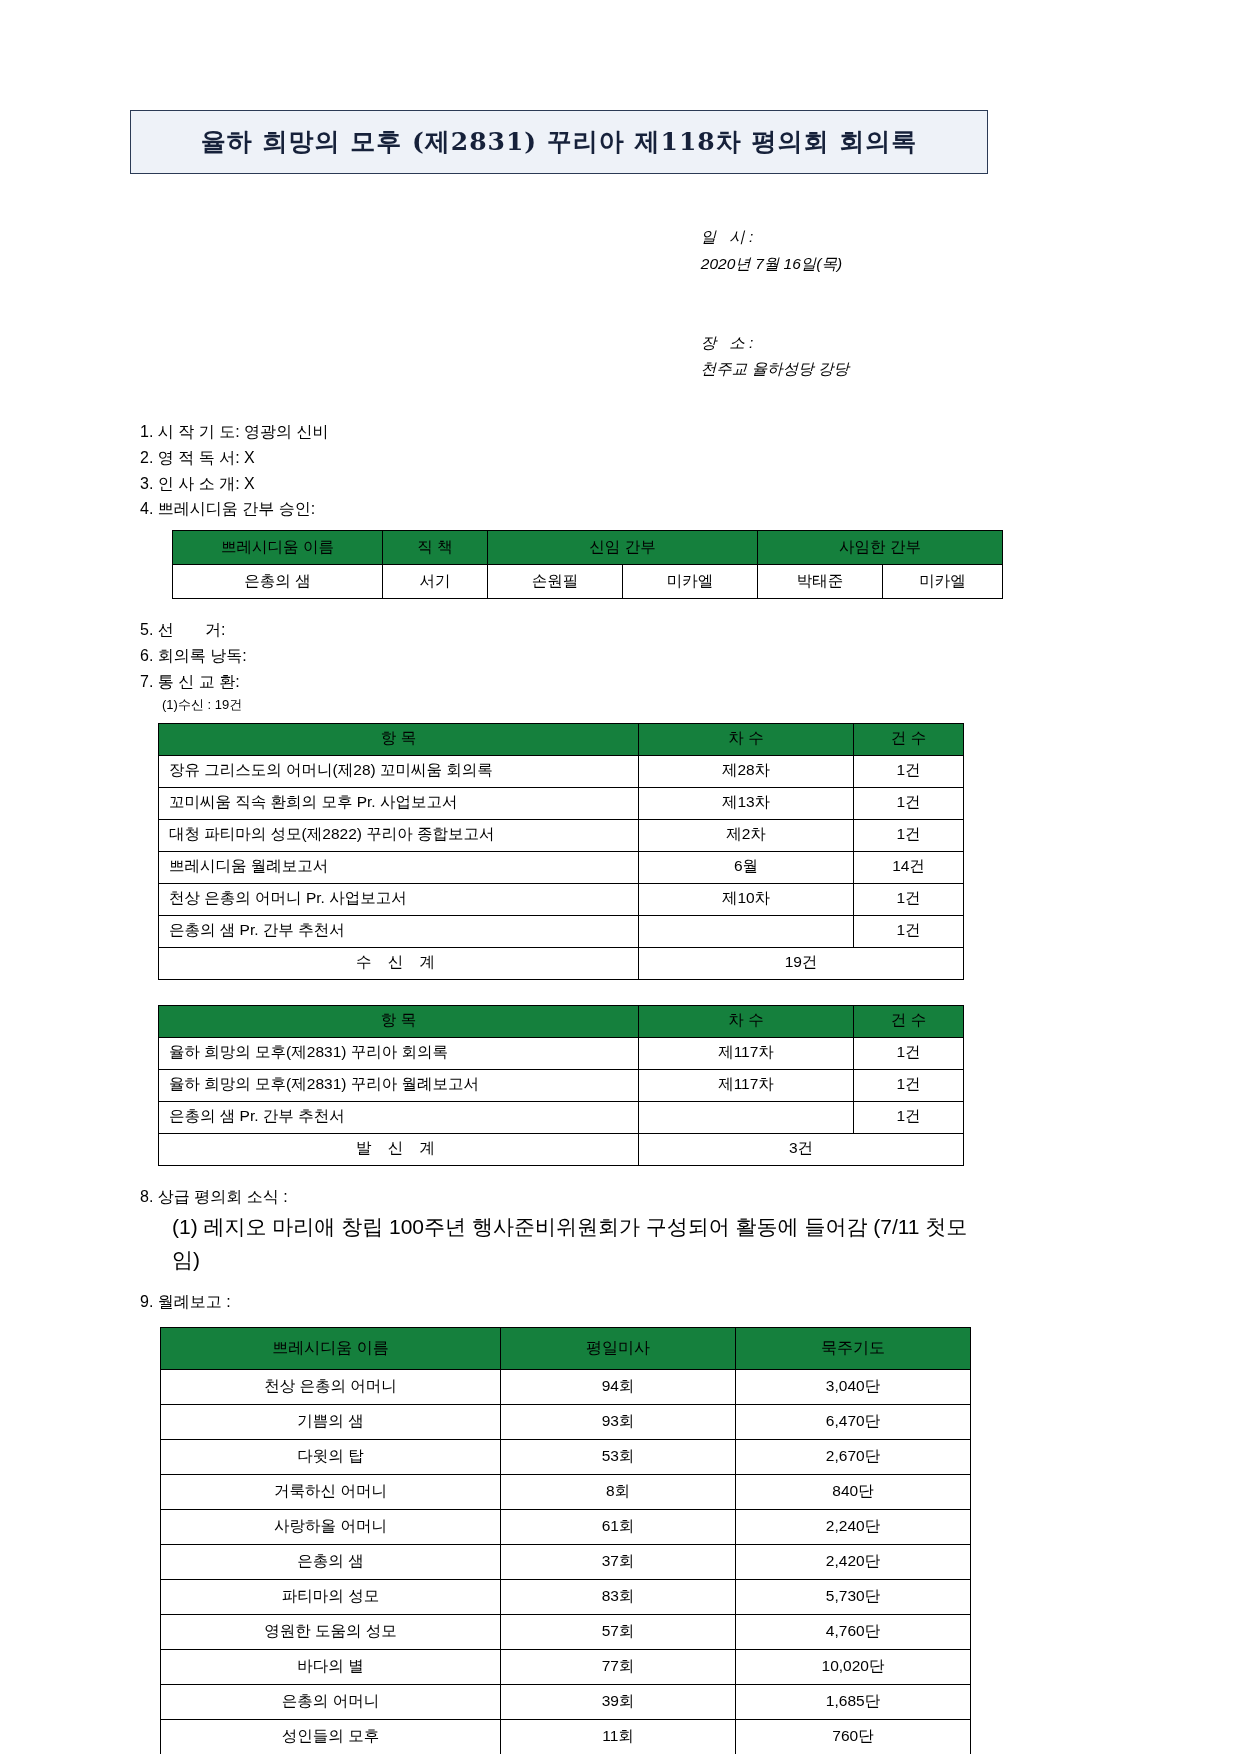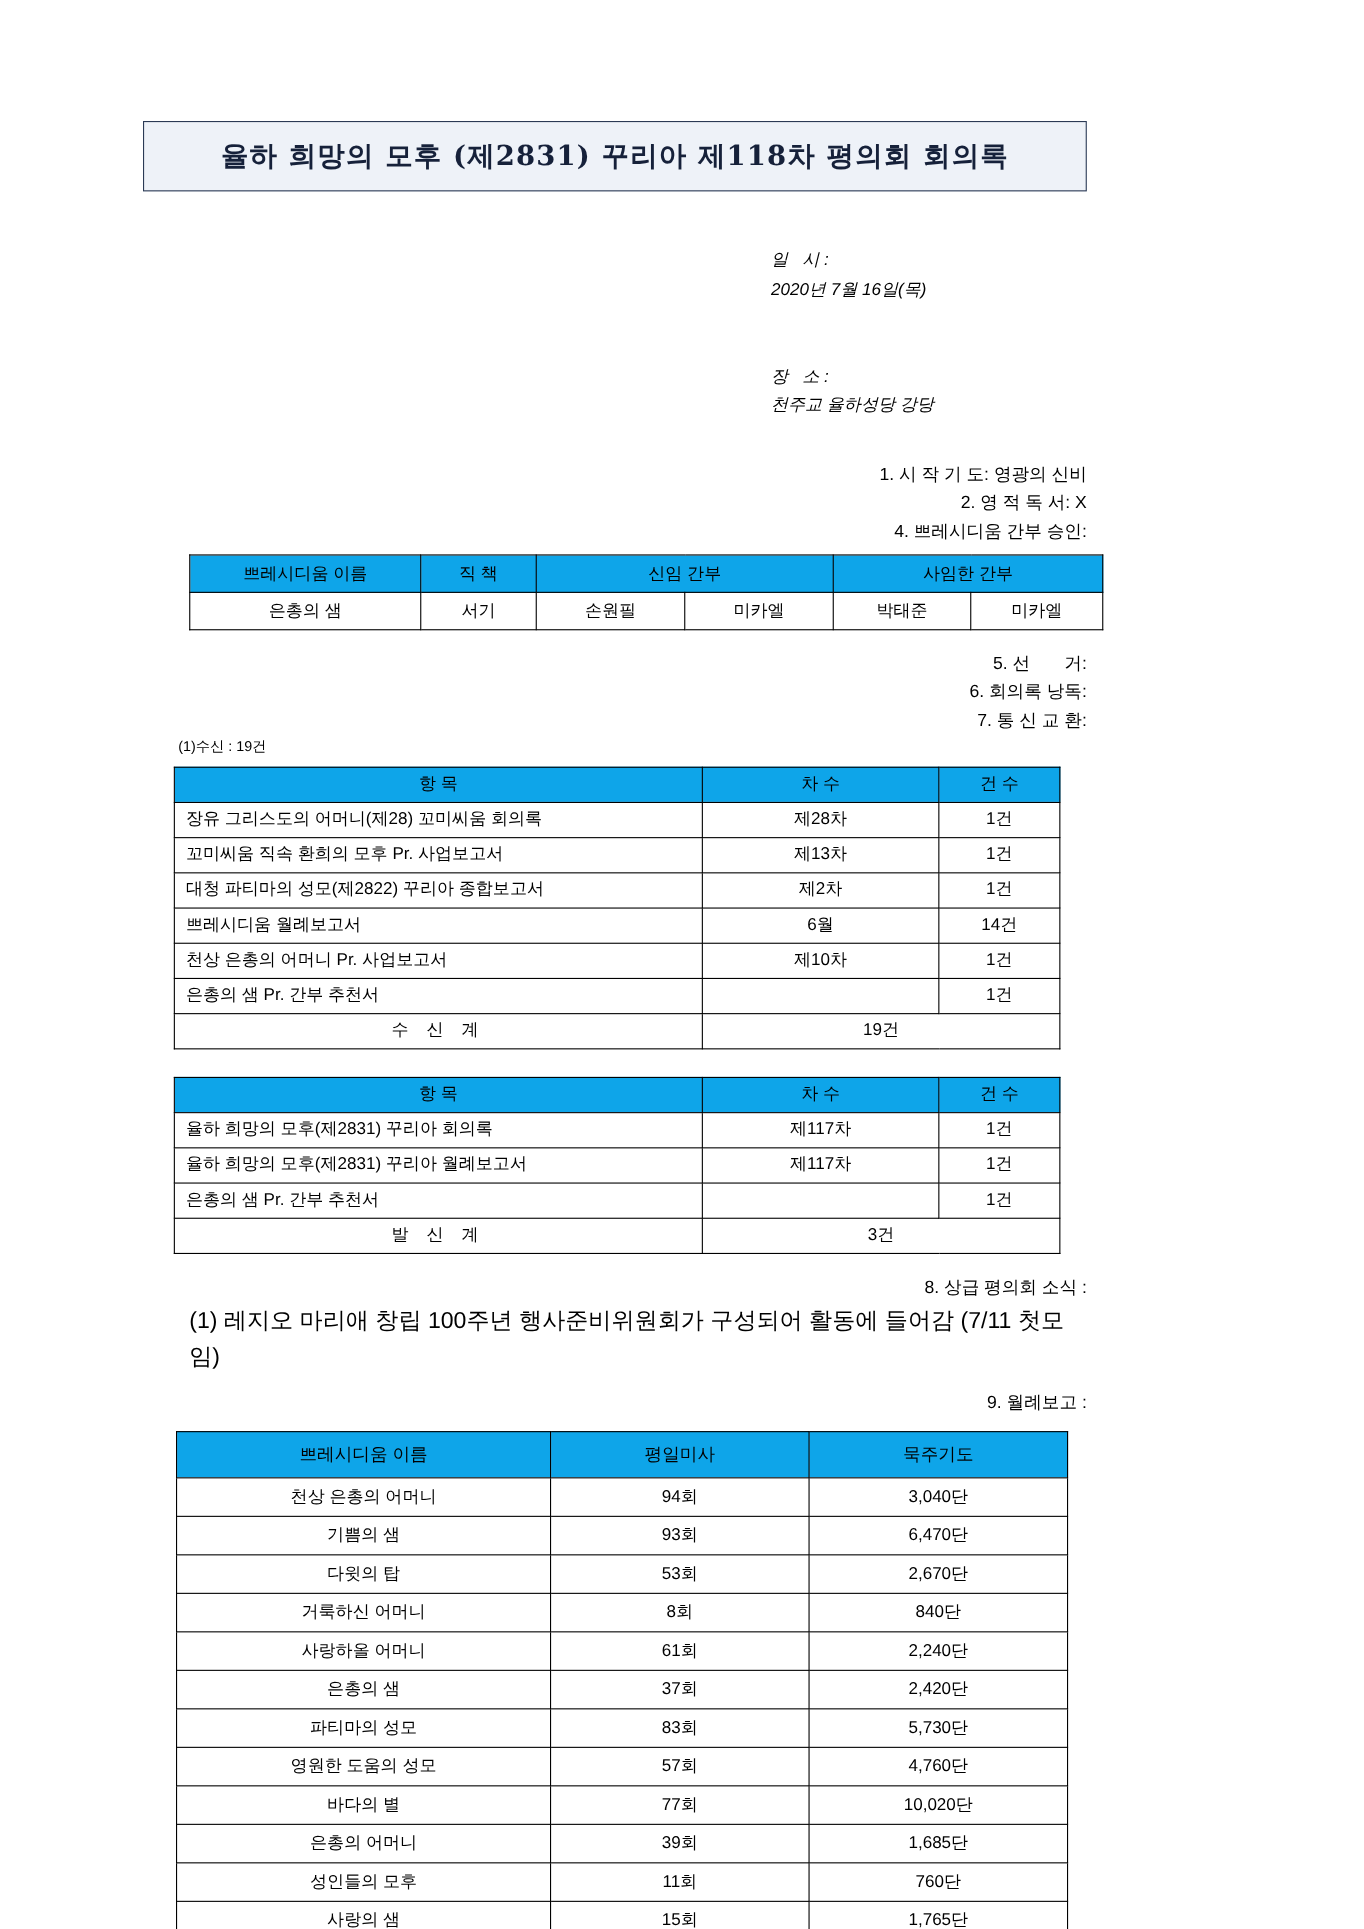--- a/index.html
+++ b/index.html
@@ -45,23 +45,22 @@
     font-size: 15.5px;
     line-height: 1.7;
     font-style: italic;
   }
   .meta .row { white-space: pre; }
 
   
   .item {
     font-size: 16px;
     line-height: 1.62;
-    margin-left: 20px;
+    margin-left: 10px;
     white-space: pre;
-    text-align: right;
   }
   .item.sp { margin-top: 2px; }
   .sub {
     font-size: 13px;
     margin-left: 32px;
     line-height: 1.6;
     white-space: pre;
   }
   .sub2 {
     font-size: 21px;
@@ -74,21 +73,21 @@
     border-collapse: collapse;
     table-layout: fixed;
   }
   table td, table th {
     border: 1px solid #000000;
     font-size: 15.5px;
     text-align: center;
     padding: 4px 2px 5px 2px;
     font-weight: normal;
   }
-  table th { background: #0ea5e9; }
+  table th { background: #15803d; }
 
   .t-officer {
     width: 830px;
     margin: 8px 0 0 42px;
   }
   .t-officer td, .t-officer th { height: 24px; }
 
   .t-comm {
     width: 805px;
     margin: 7px 0 0 28px;
@@ -124,20 +123,21 @@
     <div class="row">
       <span>장   소 :</span>
       <span>천주교 율하성당 강당</span>
     </div>
   </div>
 
   <div class="gapsm"></div>
 
   <div class="item">1. 시 작 기 도: 영광의 신비</div>
   <div class="item">2. 영 적 독 서: X</div>
+  <div class="item">3. 인 사 소 개: X</div>
   <div class="item">4. 쁘레시디움 간부 승인:</div>
 
   <table class="t-officer">
     <colgroup>
       <col style="width:210px">
         <col style="width:105px">
       <col style="width:135px">
         <col style="width:135px">
       <col style="width:125px">
         <col style="width:120px">

